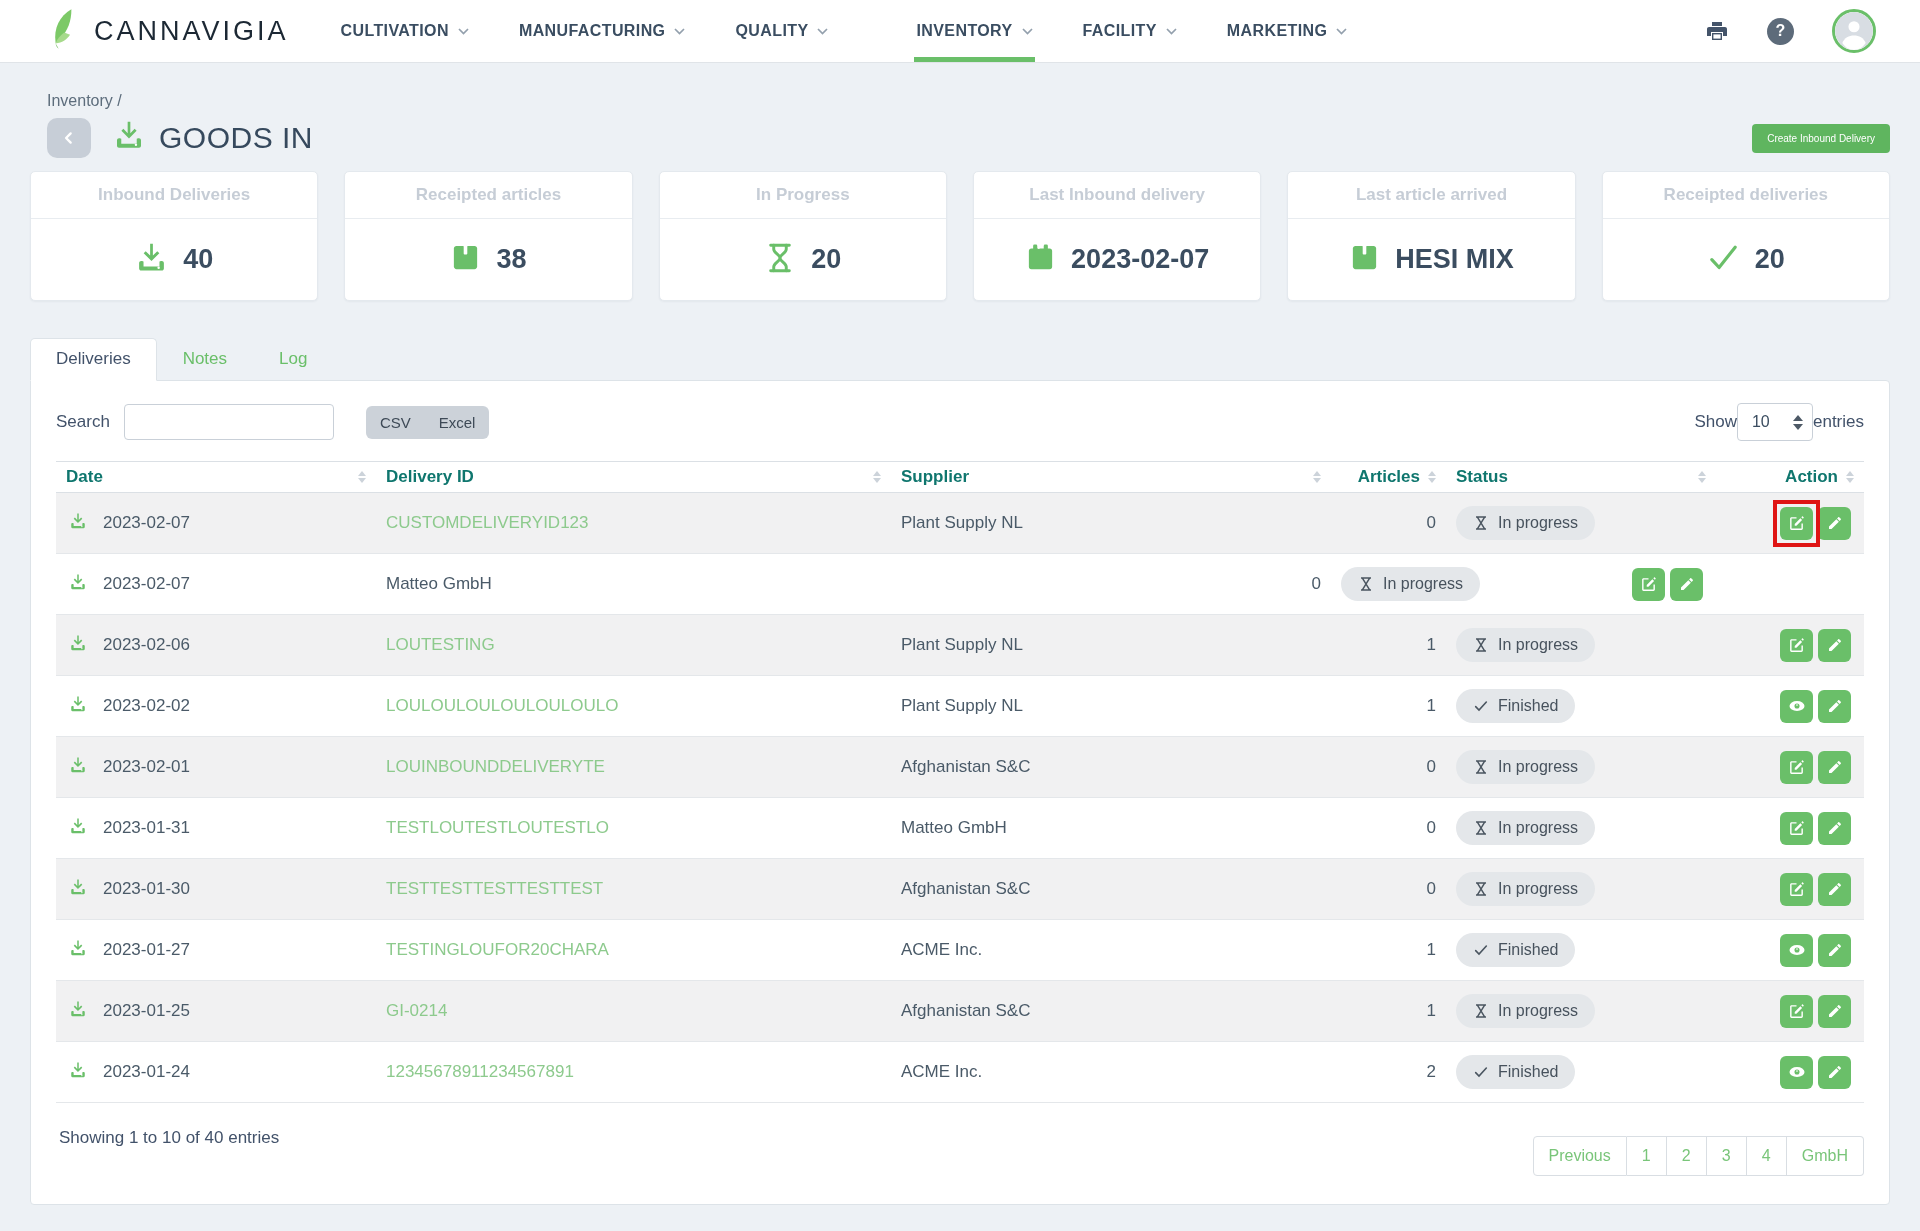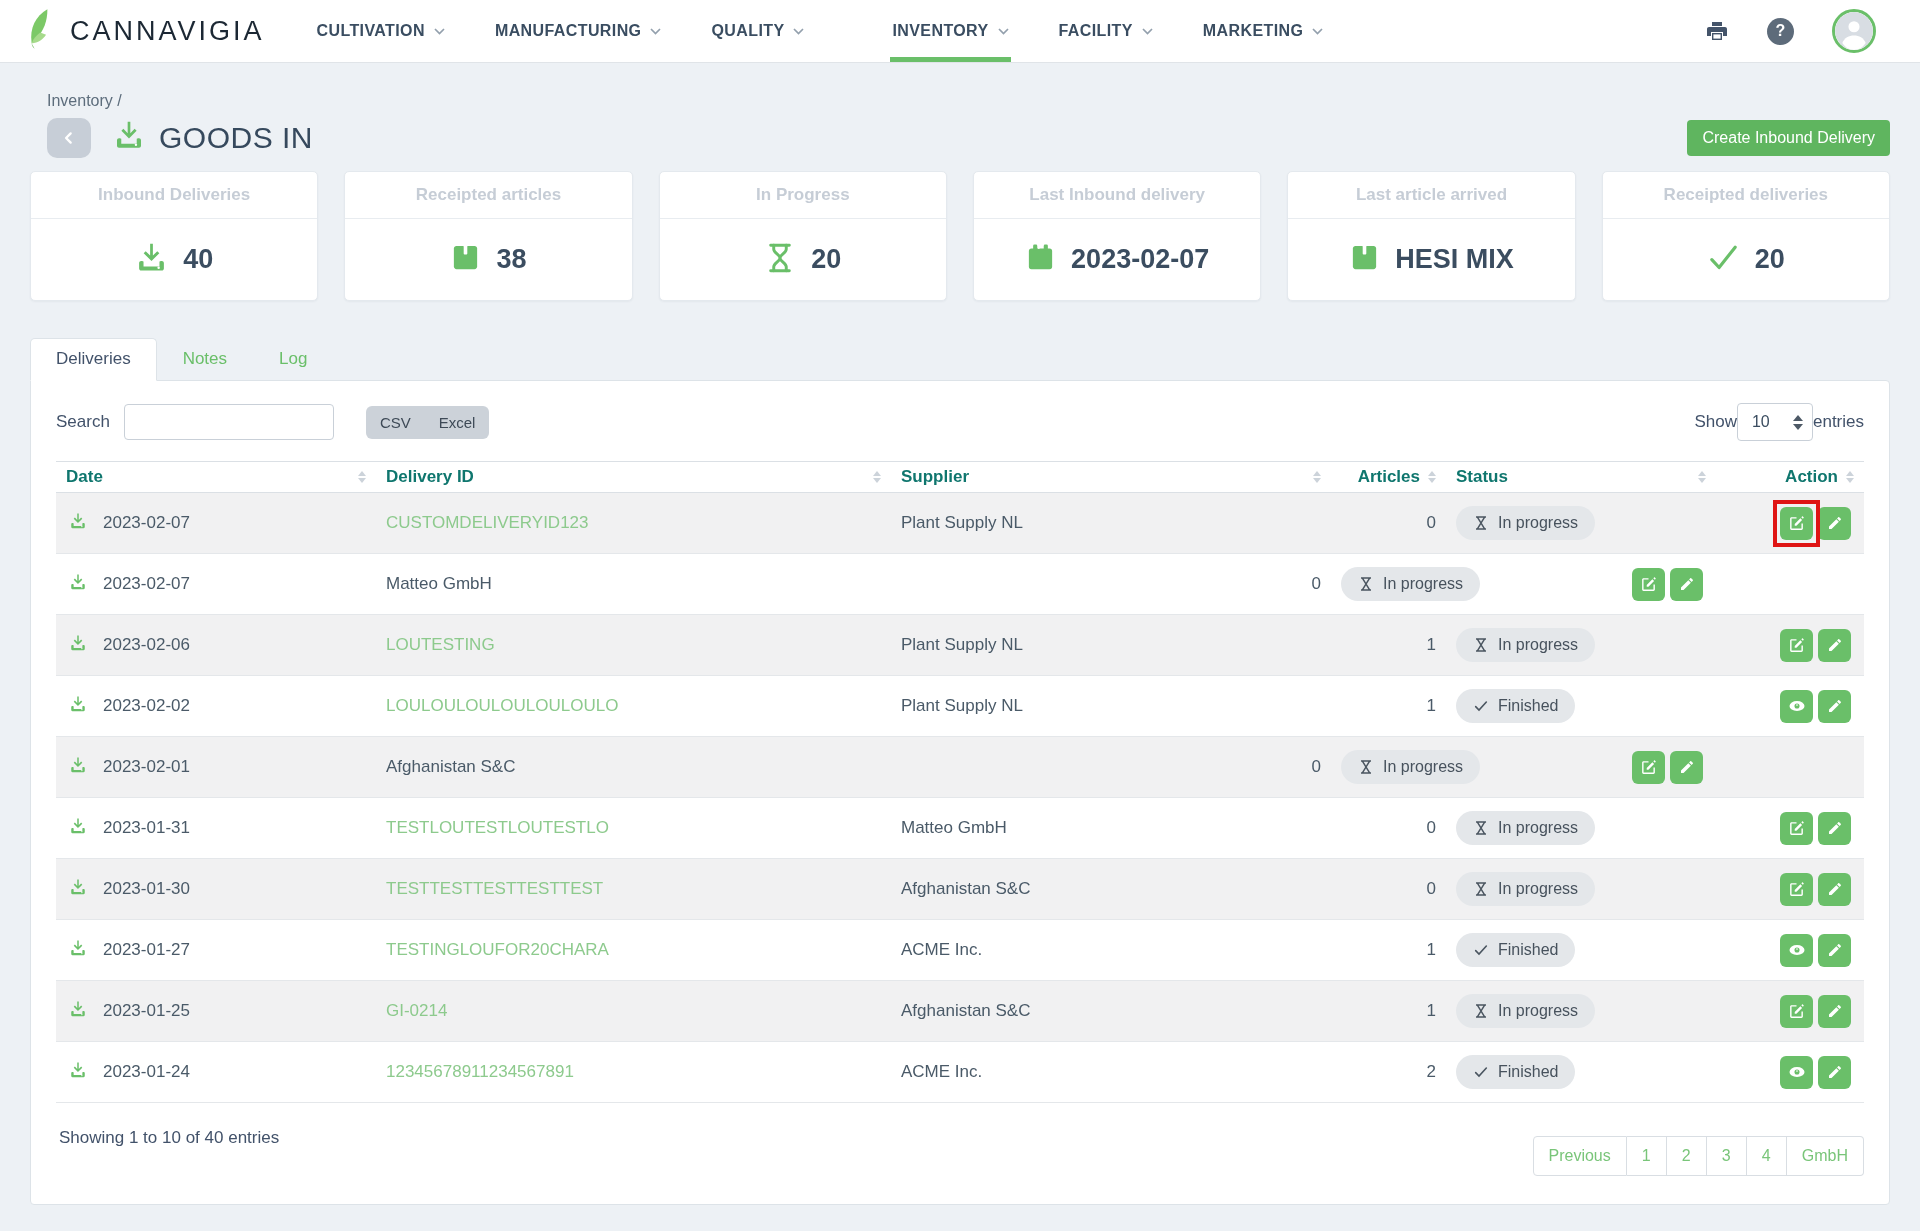--- a/index.html
+++ b/index.html
@@ -7,21 +7,21 @@
   html,body { width:1920px; height:1231px; }
   body {
     font-family:"Liberation Sans", sans-serif;
     background:#edf1f5;
     color:#3b4d60;
     overflow:hidden;
   }
   
   .navbar {
     height:62px; background:#fff; display:flex; align-items:stretch;
-    padding:0 44px 0 24px; box-shadow:0 1px 0 rgba(0,0,0,.05);
+    padding:0 44px 0 48px; box-shadow:0 1px 0 rgba(0,0,0,.05);
   }
   .logo { display:flex; align-items:center; gap:10px; margin-right:50px; }
   .logo-text { font-size:27px; letter-spacing:3px; font-weight:500; color:#1c2834; }
   .nav-menu { display:flex; align-items:stretch; gap:46px; }
   .nav-item {
     display:flex; align-items:center; gap:9px; cursor:pointer;
     font-size:16px; font-weight:700; letter-spacing:.4px; color:#3a4d61; padding:0 2px;
   }
   .nav-item.active { box-shadow:inset 0 -5px 0 #6abf69;margin-left:38px; }
   .nav-right { margin-left:auto; display:flex; align-items:center; gap:38px; }
@@ -38,21 +38,21 @@
   .content { padding:0 30px; }
   .breadcrumb { padding:30px 0 8px 17px; font-size:16px; color:#5d6d7c; }
   .title-row { display:flex; align-items:center; padding-left:17px; }
   .back-btn {
     width:44px; height:40px; border:none; border-radius:10px; background:#c7ced7;
     display:flex; align-items:center; justify-content:center; cursor:pointer; margin-right:22px;
   }
   .page-title { display:flex; align-items:center; gap:14px; font-size:30px; font-weight:400; color:#36495d; letter-spacing:.5px; }
   .create-btn {
     margin-left:auto; border:none; cursor:pointer; background:#5fb55f; color:#fff;
-    font-family:inherit; font-size:16px; padding:9px 15px; border-radius:4px;
+    font-family:inherit; font-size:10px; padding:9px 15px; border-radius:4px;
   }
   
   .stats { display:grid; grid-template-columns:repeat(6,1fr); gap:26px; margin-top:13px; }
   .card {
     background:#fff; border:1px solid #e4e9ee; border-radius:5px;
     box-shadow:0 1px 2px rgba(40,60,80,.05); overflow:hidden;
   }
   .card-head {
     text-align:center; font-size:17px; font-weight:700; color:#c6cdd6;
     padding:13px 6px; border-bottom:1px solid #e8ecf0;
@@ -573,20 +573,23 @@
           <div class="td col-date">
             <span>
               <svg width="18" height="18" viewBox="0 0 24 24">
                 <path fill="#6abf69" d="M11 2h2v8.6l3.2-3.2 1.5 1.5L12 14.6 6.3 8.9l1.5-1.5L11 10.6z"></path>
                 <path fill="#6abf69" d="M4.5 14.5c.9 0 1.7.4 1.7.4v3.6h11.6v-3.6s.8-.4 1.7-.4c.8 0 1.5.7 1.5 1.5v4c0 .8-.7 1.5-1.5 1.5h-15c-.8 0-1.5-.7-1.5-1.5v-4c0-.8.7-1.5 1.5-1.5z"></path>
                 <circle cx="17.2" cy="19.4" r=".9" fill="#fff"></circle>
               </svg>
             </span>
             <span>2023-02-01</span>
           </div>
+          <div class="td">
+              <a class="id-link">LOUINBOUNDDELIVERYTE</a>
+            </div>
           <div class="td">Afghanistan S&amp;C</div>
           <div class="td col-articles">0</div>
           <div class="td">
             <span class="badge">
               <svg class="ic-hourglass" width="16" height="16" viewBox="0 0 24 24" fill="none" stroke="#4a5560" stroke-width="2.2">
                   <path d="M4.5 3h15M4.5 21h15M6.8 3.5l10.4 17M17.2 3.5L6.8 20.5"></path>
                 </svg>
 
               <span>In progress</span>
             </span>

